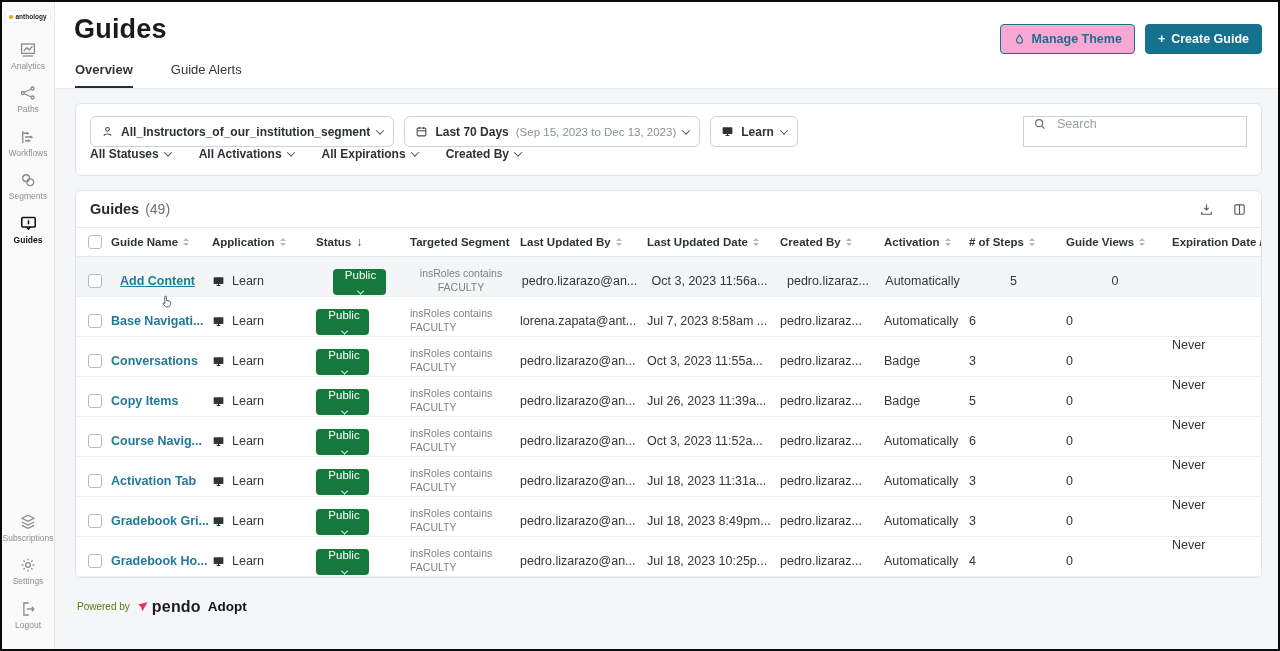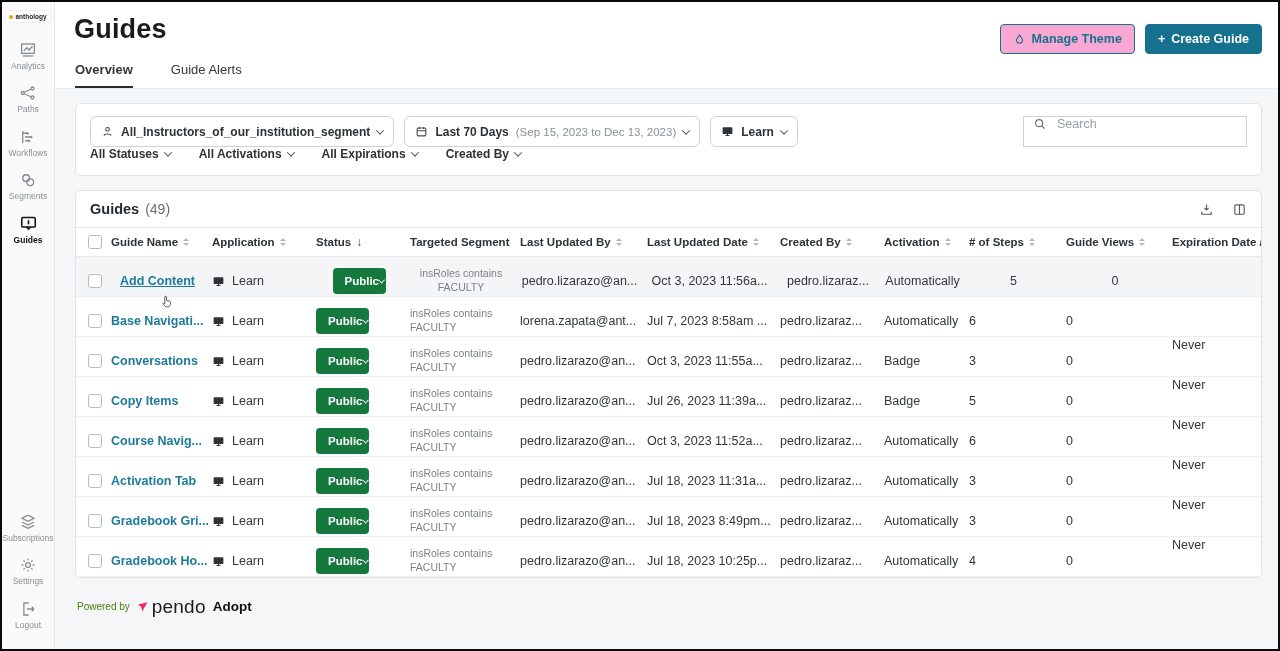--- a/index.html
+++ b/index.html
@@ -64,33 +64,33 @@
   .trow.hovered { background:#f4f5f6;text-align:center; }
   .cell { padding-right:8px; white-space:nowrap; overflow:hidden; }
   .c-check, .th-check { display:flex; justify-content:flex-start; padding-left:12px; }
   .cb { width:14px; height:14px; border:1.5px solid #b6bbbf; border-radius:3px; background:#fff; display:inline-block; cursor:pointer; flex:none; }
   .c-name { position:relative; overflow:visible; }
   .gname { color:#1d7a9c; font-weight:600; text-decoration:none; cursor:pointer; }
   .hovered .gname { text-decoration:underline; }
   .cursor-svg { position:absolute; left:48px; top:20px; display:none; }
   .hovered .cursor-svg { display:block; }
   .c-app { display:flex; align-items:center; gap:7px; }
-  .badge { width:53px; height:26px; background:#15793e; border-radius:4px; color:#fff; font-size:11.5px; font-weight:700; display:inline-flex; align-items:center; justify-content:space-between; padding:0 9px 0 12px; cursor:pointer; }
+  .badge { width:53px; height:26px; background:#15793e; border-radius:4px; color:#fff; font-size:11.5px; font-weight:400; display:inline-flex; align-items:center; justify-content:space-between; padding:0 9px 0 12px; cursor:pointer;flex-direction:column; }
   .badge .chev { color:#fff; width:5px; height:5px; }
   .c-seg { font-size:10.5px; color:#7d8287; line-height:1.3; }
   .c-exp { position:relative;margin-top:48px; }
   .row-actions { display:none; align-items:center; gap:9px; position:absolute; right:14px; top:50%; transform:translateY(-50%); }
   .hovered .row-actions { display:flex; }
   .row-actions svg { cursor:pointer; }
 
   
   .footer { display:flex; align-items:center; gap:7px; padding:13px 0 0 2px; height:44px; }
   .powered { font-size:10px; color:#4d7c0f; }
   .pendo-wrap { display:flex; align-items:center; gap:3px; }
-  .pendo-text { font-size:19px; font-weight:400; color:#1c1c1c; letter-spacing:.2px; }
+  .pendo-text { font-size:16px; font-weight:700; color:#1c1c1c; letter-spacing:.2px; }
   .adopt-text { font-size:13.5px; font-weight:800; color:#111; }
 </style>
 </head>
 <body>
 
 <div class="frame">
 
   <aside class="sidebar">
     <div class="logo">
       <span class="dot"></span>

